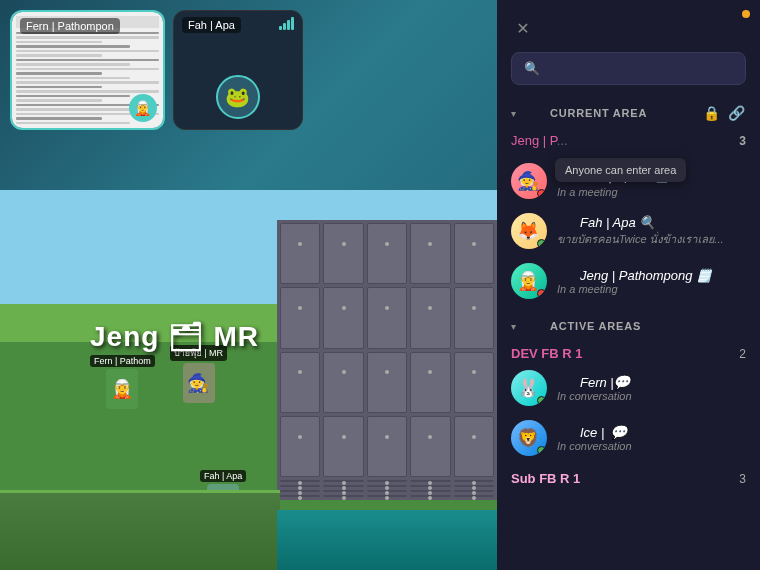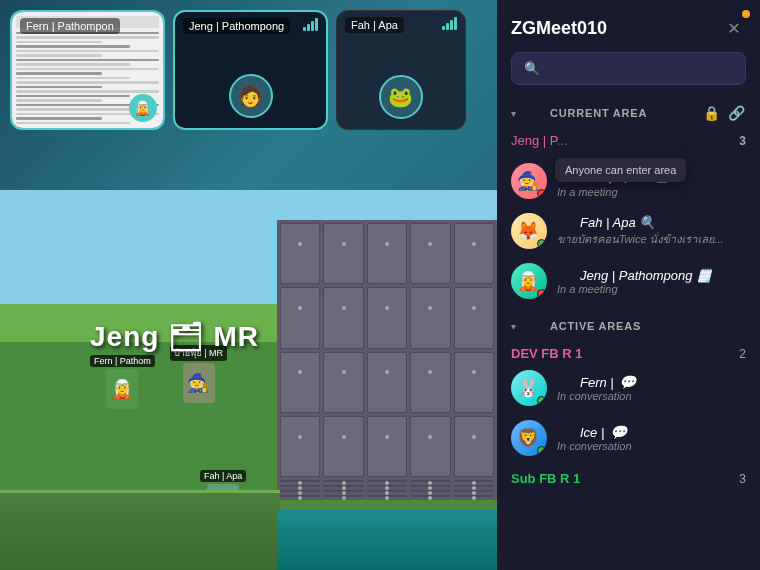--- a/index.html
+++ b/index.html
@@ -459,21 +459,21 @@
 
     
     .sub-header {
       padding: 8px 14px 2px;
       display: flex;
       align-items: center;
       justify-content: space-between;
     }
 
     .sub-title {
-      color: #22c55e;
+      color: #f9a8d4;
       font-size: 13px;
       font-weight: 600;
     }
 
     
     .av-pink { background: linear-gradient(135deg, #ff8fa3, #ff6b6b); }
     .av-blue { background: linear-gradient(135deg, #74b9ff, #0984e3); }
     .av-green { background: linear-gradient(135deg, #55efc4, #00b894); }
     .av-orange { background: linear-gradient(135deg, #ffeaa7, #fdcb6e); }
     .av-teal { background: linear-gradient(135deg, #81ecec, #00cec9); }
@@ -508,32 +508,20 @@
         <div class="screenshot-line medium"></div>
         <div class="screenshot-line"></div>
         <div class="screenshot-line short dark"></div>
         <div class="screenshot-line medium"></div>
       </div>
 
       <div style="position:absolute; bottom:6px; right:6px; width:28px; height:28px; border-radius:50%; background:#4ecdc4; border:2px solid #4ecdc4; display:flex; align-items:center; justify-content:center; font-size:14px;">🧝</div>
       <div class="panel-header">Fern | Pathompon</div>
     </div>
 
-    <div class="video-panel video-panel-2">
-      <div class="panel-header">Jeng | Pathompong</div>
-      <div class="panel-signal">
-        <div class="signal-bars">
-          <div class="signal-bar" style="height:4px;"></div>
-          <div class="signal-bar" style="height:7px;"></div>
-          <div class="signal-bar" style="height:10px;"></div>
-          <div class="signal-bar" style="height:13px;"></div>
-        </div>
-      </div>
-      <div class="panel-avatar">🧑</div>
-    </div>
 
     <div class="video-panel video-panel-3">
       <div class="panel-header">Fah | Apa</div>
       <div class="panel-signal">
         <div class="signal-bars">
           <div class="signal-bar" style="height:4px;"></div>
           <div class="signal-bar" style="height:7px;"></div>
           <div class="signal-bar" style="height:10px;"></div>
           <div class="signal-bar" style="height:13px;"></div>
         </div>
@@ -616,21 +604,20 @@
   </div>
 </div>
 
 <div class="tooltip">Anyone can enter area</div>
 
 <div class="sidebar">
 
   <div class="notification-dot"></div>
 
   <div class="sidebar-header">
-    <span class="sidebar-title">ZGMeet010</span>
     <span class="close-btn">✕</span>
   </div>
 
   <div class="search-container">
     <div class="search-box">
       <span class="search-icon">🔍</span>
     </div>
   </div>
 
   <div class="section-header">
@@ -695,21 +682,21 @@
     <span class="dev-fb-name">DEV FB R 1</span>
     <span class="dev-fb-count">2</span>
   </div>
 
   <div class="user-item">
     <div class="user-avatar av-teal">
       🐰
       <div class="status-dot status-online"></div>
     </div>
     <div class="user-info">
-      <div class="user-name" style="display:flex; align-items:center; gap:6px;">
+      <div class="user-name" style="display:flex; align-items:center; ">
         <span>Fern |</span>
         <span style="color:#888; font-size:14px;">💬</span>
       </div>
       <div class="user-status">In conversation</div>
     </div>
   </div>
 
   <div class="user-item">
     <div class="user-avatar av-blue">
       🦁

